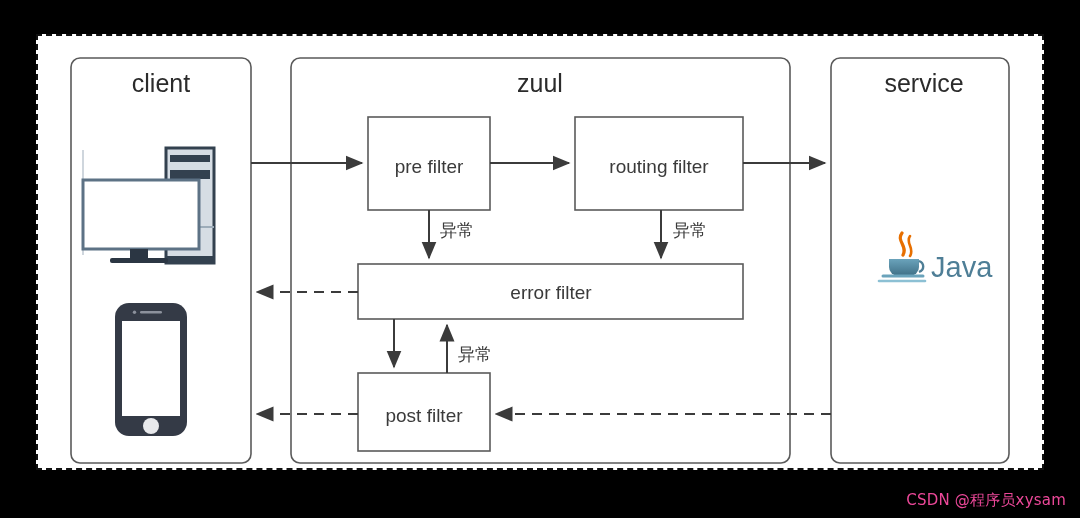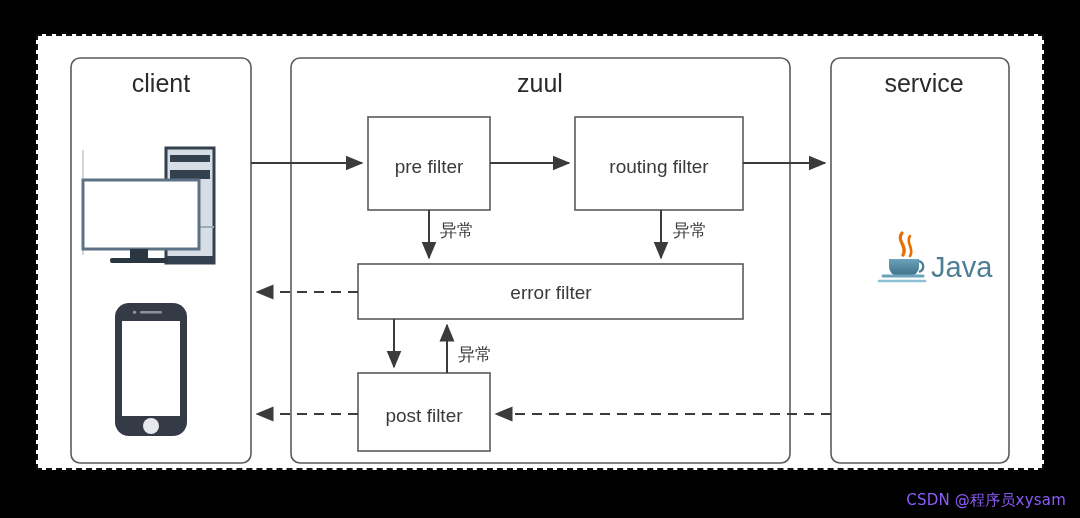--- a/index.html
+++ b/index.html
@@ -76,21 +76,21 @@
     stroke-width: 2;
     fill: none;
     stroke-dasharray: 10 7;
   }
 
   
   #watermark {
     position: absolute;
     right: 14px;
     bottom: 8px;
-    color: #8b5cf6;
+    color: #ec4899;
     font-size: 15px;
     font-family: "DejaVu Sans", "Liberation Sans", sans-serif;
     letter-spacing: 0.2px;
     white-space: nowrap;
   }
 </style>
 </head>
 <body>
 
 <div id="canvas"></div>

